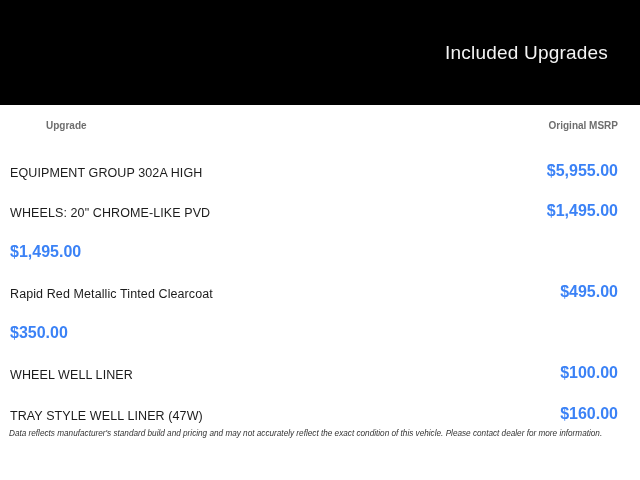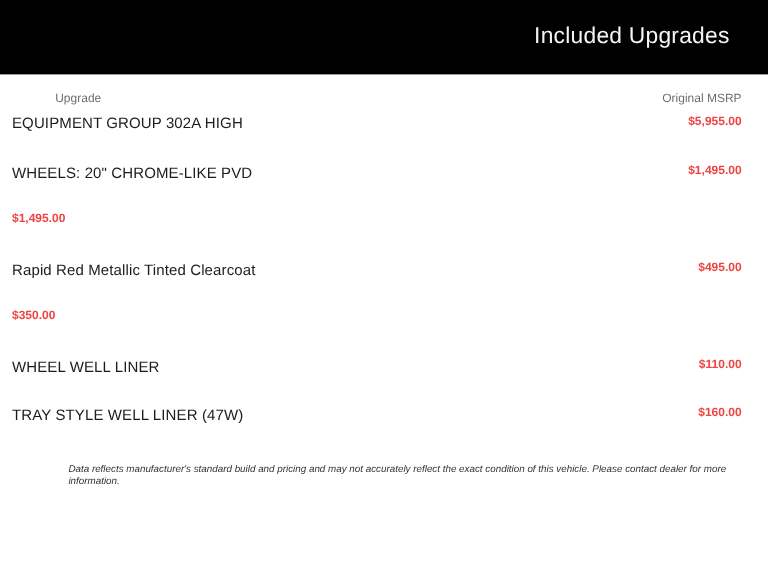--- a/index.html
+++ b/index.html
@@ -9,21 +9,21 @@
     font-family: "Liberation Sans", sans-serif;
   }
   .screen {
     position: relative;
     width: 640px;
     height: 480px;
     background: #ffffff;
     overflow: hidden;
   }
   .hero-header {
-    height: 62px;
+    height: 105px;
     background: #000000;
     display: flex;
     align-items: center;
     justify-content: flex-end;
     padding-right: 32px;
     box-sizing: border-box;
   }
   .hero-title {
     color: #f4f4f4;
     font-size: 19px;
@@ -36,43 +36,42 @@
   .col-header-row {
     display: flex;
     justify-content: space-between;
     align-items: center;
     height: 16px;
     margin-bottom: 6px;
   }
   .col-label {
     color: #6e6e6e;
     font-size: 10px;
-    font-weight: 400;
+    font-weight: 700;
     padding-left: 36px;
   }
   .upgrade-row {
     display: flex;
     justify-content: space-between;
-    align-items: flex-start;
+    align-items: flex-end;
     height: 40.5px;
   }
   .upgrade-name {
     color: #1c1c1c;
     font-size: 12.5px;
     font-weight: 400;
     letter-spacing: 0.1px;
   }
   .upgrade-price {
-    color: #ef4444;
-    font-size: 10px;
+    color: #3b82f6;
+    font-size: 16px;
     font-weight: 700;
   }
   .footer-area {
     padding: 6px 20px 0 9px;
-    margin-left: 48px;
   }
   .disclaimer {
     color: #333333;
     font-size: 8.2px;
     font-style: italic;
     line-height: 1.3;
   }
 </style>
 </head>
 <body>
@@ -109,21 +108,21 @@
     <span class="upgrade-name">Rapid Red Metallic Tinted Clearcoat</span>
     <span class="upgrade-price">$495.00</span>
   </div>
 
   <div class="upgrade-row">
     <span class="upgrade-price">$350.00</span>
   </div>
 
   <div class="upgrade-row">
     <span class="upgrade-name">WHEEL WELL LINER</span>
-    <span class="upgrade-price">$110.00</span>
+    <span class="upgrade-price">$100.00</span>
   </div>
 
   <div class="upgrade-row">
     <span class="upgrade-name">TRAY STYLE WELL LINER (47W)</span>
     <span class="upgrade-price">$160.00</span>
   </div>
 </div>
   </div>
 
   <div class="footer-area">

